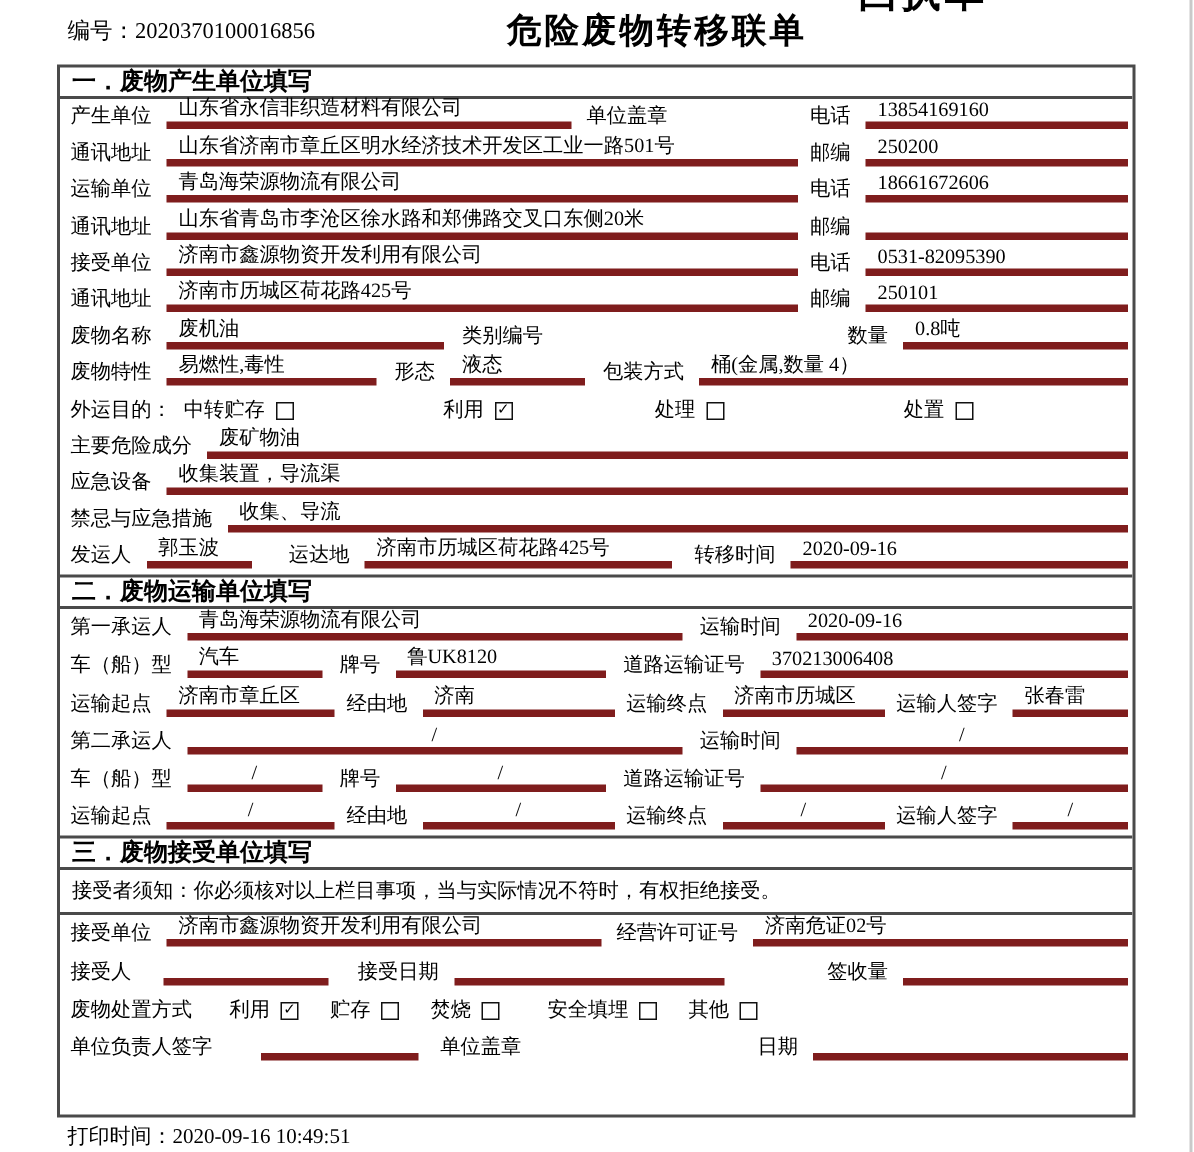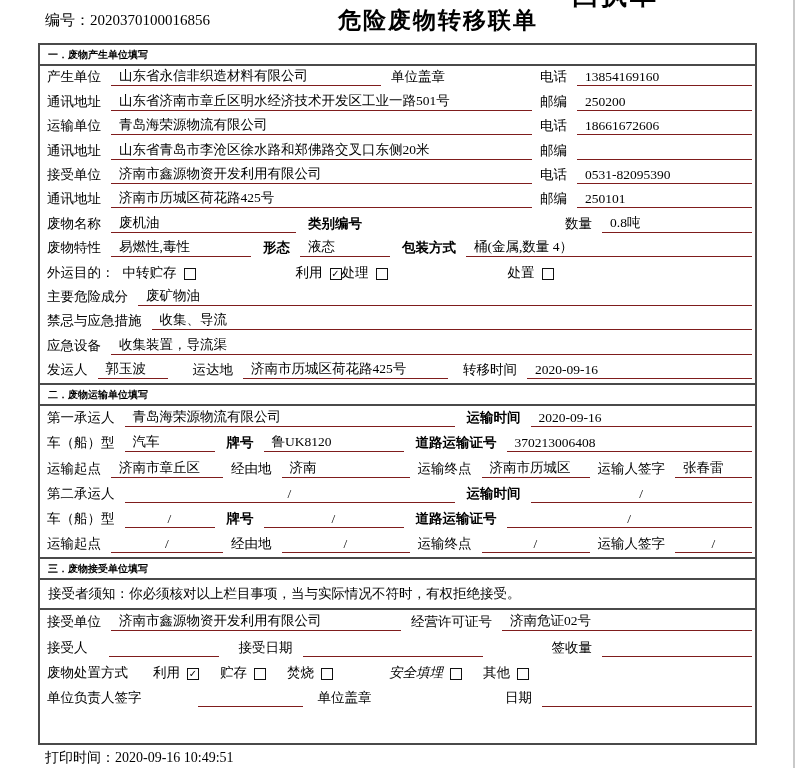--- a/index.html
+++ b/index.html
@@ -21,50 +21,50 @@
     font-weight:bold;font-size:26px;line-height:26px;margin-top:-18px;letter-spacing:3px;
   }
   .doc-table{
     position:absolute;left:38px;top:43px;width:719px;height:702px;
     border:2px solid #4a4a4a;box-sizing:border-box;background:#fff;
     display:flex;flex-direction:column;overflow:hidden;
   }
   .band{
     box-sizing:content-box;height:19px;flex:0 0 auto;display:flex;align-items:center;
     padding-left:8px;border-bottom:2px solid #4a4a4a;
-    font-family:Liberation Serif, serif;font-weight:bold;font-size:10px;
+    font-family:Liberation Serif, serif;font-weight:bold;font-size:16px;
   }
   .band.mid{border-top:2px solid #4a4a4a;}
   .notice{
     box-sizing:content-box;height:28px;flex:0 0 auto;display:flex;align-items:center;
     padding-left:8px;border-bottom:2px solid #4a4a4a;font-size:13.5px;
   }
   .row{display:flex;align-items:flex-end;padding:0 3px 4px 7px;box-sizing:border-box;flex:0 0 auto;}
   .h1{height:24.4px;} .h2{height:25.2px;} .h3{height:25.2px;}
   .lbl{white-space:nowrap;flex:0 0 auto;}
   .ul{
-    border-bottom:1px solid #7f1d1d;white-space:nowrap;overflow:hidden;
+    border-bottom:5px solid #7f1d1d;white-space:nowrap;overflow:hidden;
     padding:0 4px 0 8px;margin-left:10px;box-sizing:border-box;flex:0 0 auto;min-height:15px;
   }
   .ul.fx{flex:1 1 auto;}
   .ul.c{text-align:center;padding:0;}
   .cb{
     flex:0 0 auto;width:12px;height:12px;border:1.5px solid #111;box-sizing:border-box;
     display:inline-flex;align-items:center;justify-content:center;
     font-size:10px;line-height:1;margin-left:7px;margin-bottom:2px;
     font-family:"DejaVu Sans",sans-serif;
   }
   .w70{width:70px;} .w90{width:90px;} .w105{width:105px;} .w108{width:108px;}
   .w110{width:110px;} .w112{width:112px;} .w128{width:128px;} .w140{width:140px;}
   .w150{width:150px;} .w175{width:175px;} .w180{width:180px;} .w185{width:185px;font-family:Liberation Serif, serif;}
   .w205{width:205px;} .w210{width:210px;} .w270{width:270px;} .w290{width:290px;}
   .w330{width:330px;}
-  .ml8{margin-left:8px;} .ml10{margin-left:10px;} .ml12{margin-left:12px;font-weight:bold;}
+  .ml8{margin-left:8px;} .ml10{margin-left:10px;} .ml12{margin-left:12px;}
   .ml15{margin-left:15px;} .ml20{margin-left:20px;} .ml25{margin-left:25px;}
-  .ml45{margin-left:21px;} .ml50{margin-left:56px;font-style:italic;} .ml95{font-family:Liberation Mono, monospace;}
+  .ml45{margin-left:21px;} .ml50{margin-left:32px;} .ml95{margin-left:95px;font-family:Liberation Mono, monospace;}
   .ml100{margin-left:100px;} .ml120{margin-left:120px;}
   .ml-a{margin-left:auto;}
   .print-time{position:absolute;left:45px;top:749px;font-size:14px;white-space:nowrap;}
 </style>
 </head>
 <body>
 
 <div class="doc-no">
   <span>编号：</span><span>2020370100016856</span>
 </div>
@@ -149,27 +149,27 @@
     <span class="lbl ml120">处置</span>
     <span class="cb"></span>
   </div>
 
   <div class="row h1">
     <span class="lbl">主要危险成分</span>
     <span class="ul fx">废矿物油</span>
   </div>
 
   <div class="row h1">
+    <span class="lbl">应急设备</span>
+    <span class="ul fx">收集装置，导流渠</span>
+  </div>
+
+  <div class="row h1">
     <span class="lbl">禁忌与应急措施</span>
     <span class="ul fx">收集、导流</span>
-  </div>
-
-  <div class="row h1">
-    <span class="lbl">应急设备</span>
-    <span class="ul fx">收集装置，导流渠</span>
   </div>
 
   <div class="row h1">
     <span class="lbl">发运人</span>
     <span class="ul w70">郭玉波</span>
     <span class="lbl ml25">运达地</span>
     <span class="ul w205">济南市历城区荷花路425号</span>
     <span class="lbl ml15">转移时间</span>
     <span class="ul fx">2020-09-16</span>
   </div>

